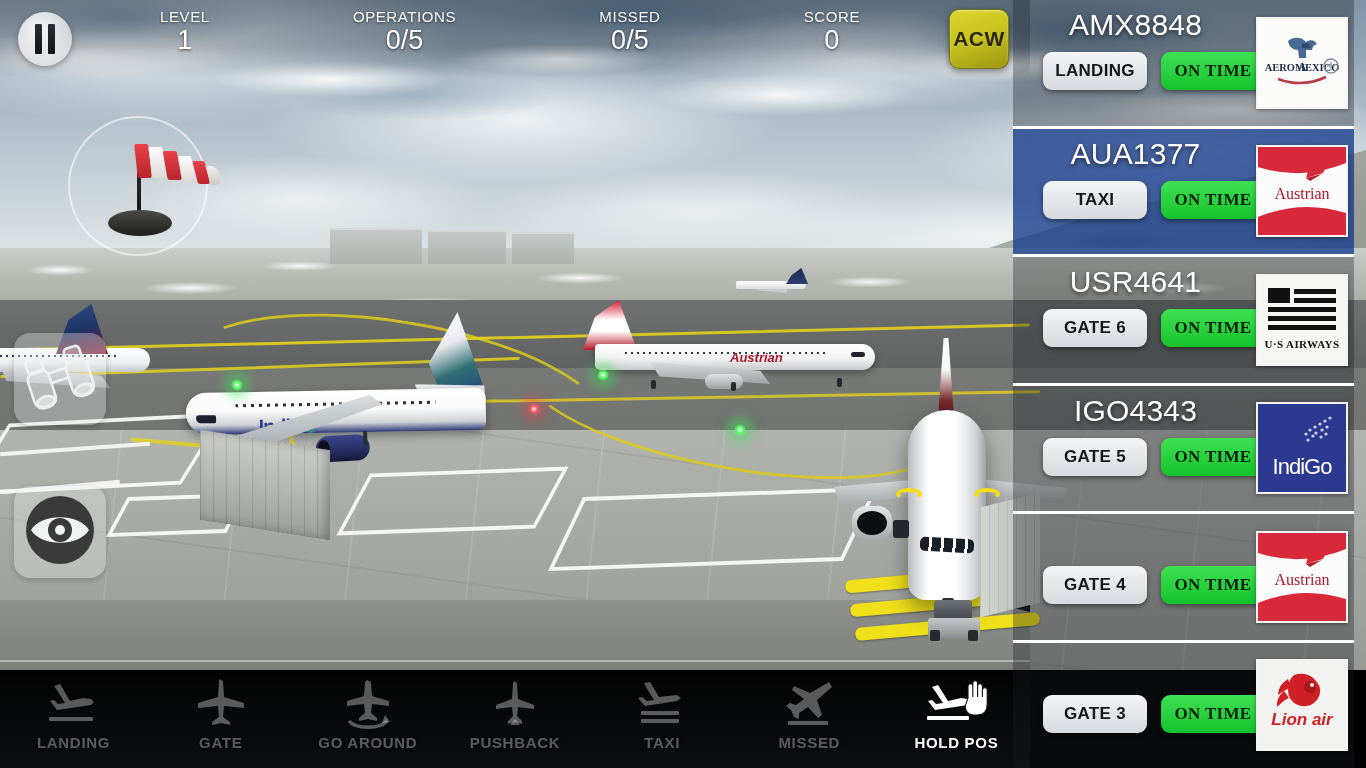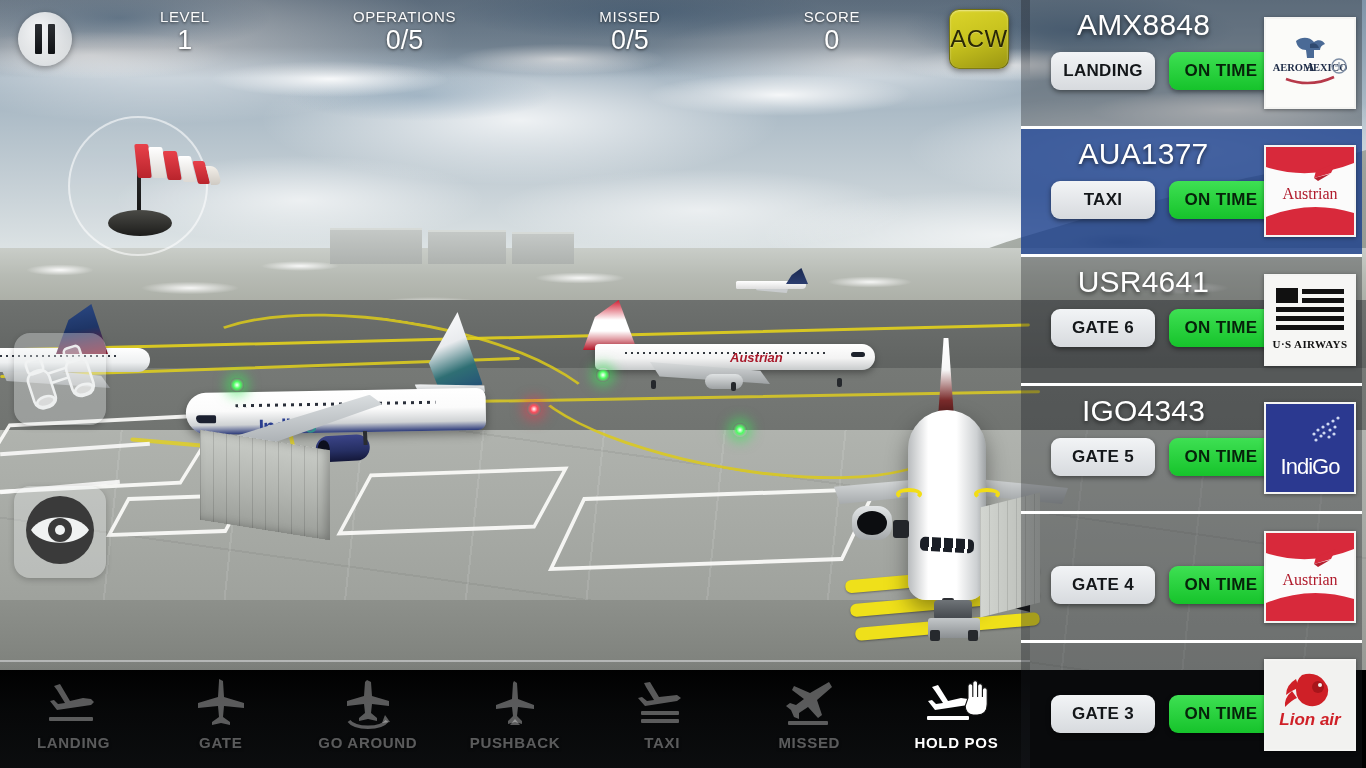--- a/index.html
+++ b/index.html
@@ -283,21 +283,21 @@
   .stat .k { font-size:15px; letter-spacing:.6px; font-weight:500; opacity:.96; }
   .stat .v { font-size:27px; font-weight:400; margin-top:2px; line-height:1; }
 
   .acw-btn {
     position:absolute; left:949px; top:9px; width:60px; height:60px; border-radius:10px;
     background:linear-gradient(160deg,#dbd42a 0%, #c9c41f 45%, #9a9612 100%);
     border:1px solid rgba(90,88,12,.7);
     display:flex; align-items:center; justify-content:center;
     box-shadow:0 2px 6px rgba(0,0,0,.45), inset 0 1px 2px rgba(255,255,255,.5);
   }
-  .acw-btn span { font-size:24px; font-weight:normal; color:#2a2806; letter-spacing:.5px; text-shadow:0 1px 0 rgba(255,255,255,.25); }
+  .acw-btn span { font-size:21px; font-weight:bold; color:#2a2806; letter-spacing:.5px; text-shadow:0 1px 0 rgba(255,255,255,.25); }
 
   
   .windsock {
     position:absolute; left:68px; top:116px; width:140px; height:140px; border-radius:50%;
     border:2px solid rgba(255,255,255,.55); background:rgba(255,255,255,.07); z-index:15;
   }
   .ws-pole { position:absolute; left:67px; top:44px; width:4px; height:58px; background:linear-gradient(180deg,#2b2b2b,#151515); }
   .ws-base { position:absolute; left:38px; top:92px; width:64px; height:26px; border-radius:50%; background:linear-gradient(180deg,#4a4a46,#1d1d1b); }
   .ws-sock { position:absolute; left:66px; top:26px; width:76px; height:34px; }
   .ws-sock i { position:absolute; top:0; display:block; height:34px; border-radius:2px; }
@@ -323,42 +323,42 @@
     width:128px; display:flex; flex-direction:column; align-items:center; gap:1px;
     color:rgba(255,255,255,.34); text-shadow:0 1px 3px rgba(0,0,0,.55);
   }
   .action.enabled { color:#ffffff; }
   .action .ico { height:62px; display:flex; align-items:center; justify-content:center; }
   .action .ico svg { fill:currentColor; }
   .action .lab { font-size:15px; font-weight:bold; letter-spacing:.7px; text-align:center; line-height:15px; }
 
   
   #flight-list {
-    position:absolute; right:4px; top:0; width:341px; height:768px; z-index:25;
+    position:absolute; right:12px; top:0; width:341px; height:768px; z-index:25;
     display:flex; flex-direction:column;
   }
   .flight-row {
     position:relative; flex:1 1 0; min-height:0;
     border-bottom:3px solid #ffffff;
     background:rgba(26,30,34,.34);
   }
   .flight-row.selected { background:rgba(26,62,140,.80); }
   .flight-row:last-child { border-bottom:none; }
   .fr-callsign {
     position:absolute; left:0; top:8px; width:245px; text-align:center;
     font-size:30px; color:#fff; letter-spacing:.2px; text-shadow:0 2px 4px rgba(0,0,0,.6);
   }
   .fr-btns { position:absolute; left:30px; top:52px; display:flex; gap:14px; }
   .pill {
     min-width:104px; height:38px; border-radius:9px; display:flex; align-items:center; justify-content:center;
     font-size:17px; font-weight:bold; letter-spacing:.3px; color:#14171a;
     box-shadow:0 2px 5px rgba(0,0,0,.45);
   }
   .pill.grey  { background:linear-gradient(180deg,#f2f4f6 0%, #d7dade 100%); }
-  .pill.green { background:linear-gradient(180deg,#3ee053 0%, #16c32b 100%); color:#06220a; }
+  .pill.green { background:linear-gradient(180deg,#3ee053 0%, #16c32b 100%); color:#06220a;font-family:Liberation Serif, serif; }
   .fr-logo {
     position:absolute; right:6px; top:50%; transform:translateY(-50%);
     width:92px; height:92px; background:#f4f4f2;
     display:flex; align-items:center; justify-content:center; overflow:hidden;
     box-shadow:0 1px 4px rgba(0,0,0,.4);
   }
 </style>
 </head>
 <body>
 

